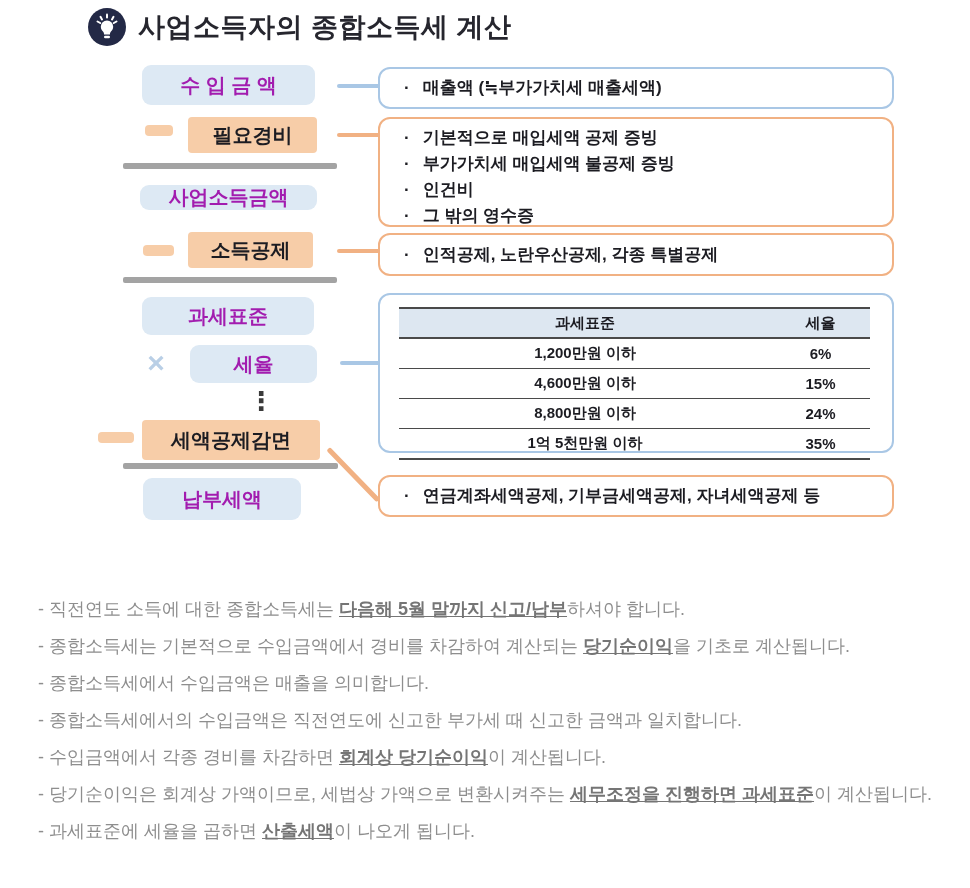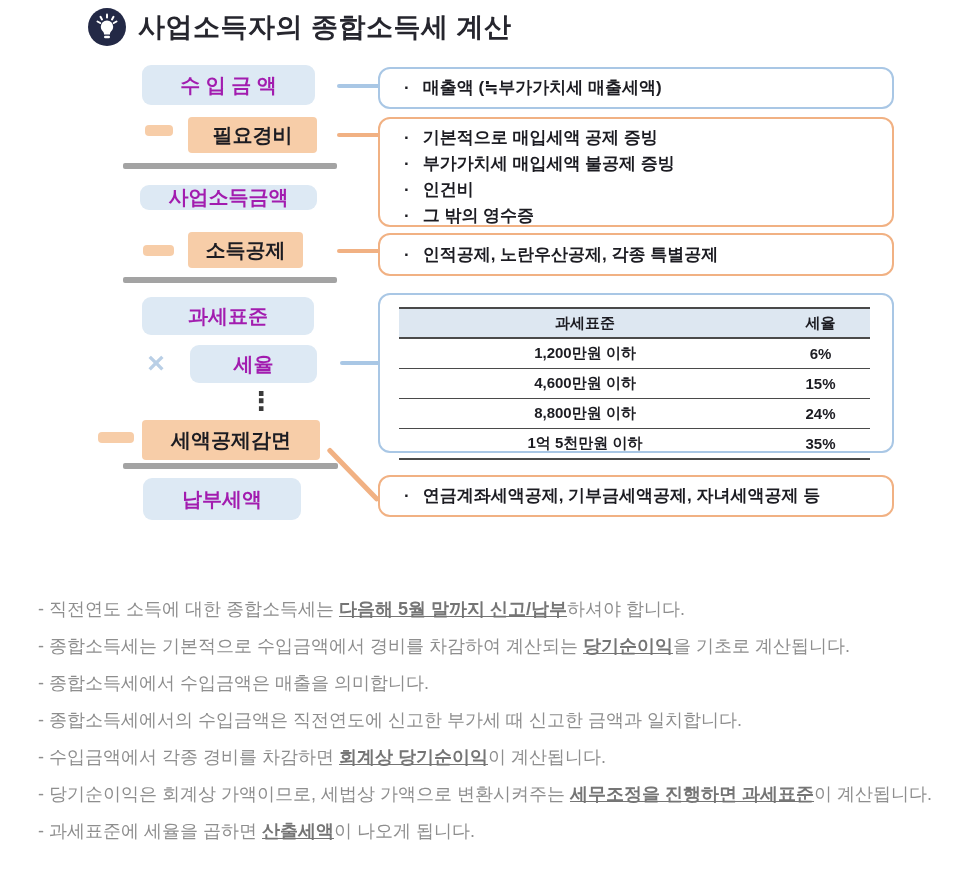--- a/index.html
+++ b/index.html
@@ -75,21 +75,21 @@
     <div class="abs lbox" style="left:142px;top:65px;width:173px;height:40px;">수 입 금 액</div>
 
     <div class="abs dash" style="left:145px;top:125px;width:28px;height:11px;"></div>
     <div class="abs obox" style="left:188px;top:117px;width:129px;height:36px;">필요경비</div>
 
     <div class="abs hline" style="left:123px;top:163px;width:214px;height:6px;"></div>
 
     <div class="abs lbox" style="left:140px;top:185px;width:177px;height:25px;">사업소득금액</div>
 
     <div class="abs dash" style="left:143px;top:245px;width:31px;height:11px;"></div>
-    <div class="abs obox" style="left:188px;top:232px;width:115px;height:36px;">소득공제</div>
+    <div class="abs obox" style="left:188px;top:232px;width:125px;height:36px;">소득공제</div>
 
     <div class="abs hline" style="left:123px;top:277px;width:214px;height:6px;"></div>
 
     <div class="abs lbox" style="left:142px;top:297px;width:172px;height:38px;">과세표준</div>
 
     <div class="abs times" style="left:140px;top:348px;width:32px;">×</div>
     <div class="abs lbox" style="left:190px;top:345px;width:127px;height:38px;">세율</div>
 
     <div class="abs vdots" style="left:248px;top:389px;width:20px;">⋮</div>
 

